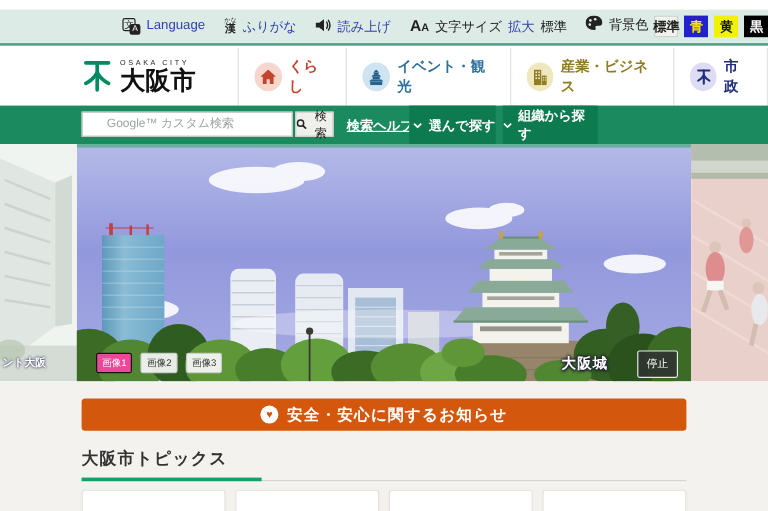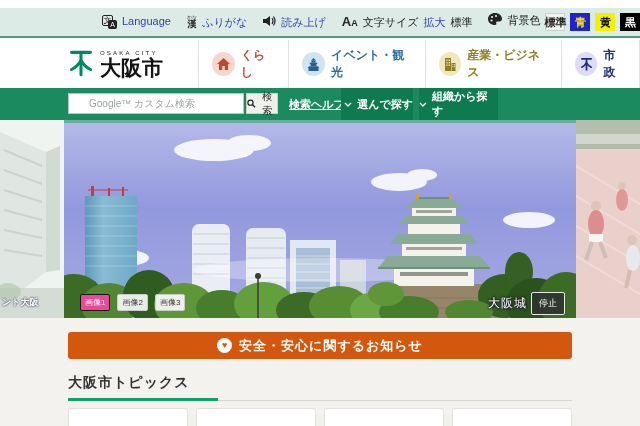--- a/index.html
+++ b/index.html
@@ -65,21 +65,21 @@
   .hero{position:absolute;top:120px;left:0;width:640px;height:198px;overflow:hidden}
   .hero-left{position:absolute;left:0;top:0;width:64px;height:198px}
   .hero-main{position:absolute;left:64px;top:0;width:512px;height:198px}
   .hero-right{position:absolute;left:576px;top:0;width:64px;height:198px}
   .hero-left-caption{position:absolute;left:2px;top:176px;font-size:9px;font-weight:bold;color:#fff;
     text-shadow:0 0 2px #446,0 0 2px #446}
   .slide-btns{position:absolute;left:80px;top:174px;display:flex;gap:7px}
   .slide-btn{font-size:8px;padding:2px 4px;border:1px solid #ccc;background:rgba(248,248,248,.92);
     color:#333;cursor:pointer;border-radius:2px}
   .slide-btn.active{background:#ec4899;color:#fff;border-color:#161616}
-  .hero-caption{position:absolute;left:488px;top:175px;font-size:12px;font-weight:normal;color:#fff;
+  .hero-caption{position:absolute;left:468px;top:175px;font-size:12px;font-weight:bold;color:#fff;
     text-shadow:-1px 0 2px #223,1px 0 2px #223,0 -1px 2px #223,0 1px 2px #223;letter-spacing:1px}
   .stop-btn{position:absolute;left:531px;top:172px;font-size:9px;color:#fff;
     background:rgba(45,50,48,.88);border:1px solid #e8e8e8;padding:4px 7px;cursor:pointer;border-radius:2px}
 
   
   .bottom{position:absolute;top:318px;left:0;width:640px;height:108px;background:#f3f2ef}
   .notice-banner{position:absolute;left:68px;top:14px;width:504px;height:27px;background:#d4570e;
     border-radius:3px;display:flex;align-items:center;justify-content:center;gap:7px;cursor:pointer}
   .notice-banner .txt{color:#fff;font-size:13px;font-weight:bold;letter-spacing:1px}
   .heart-circle{width:15px;height:15px;background:#fff;border-radius:50%;display:flex;

